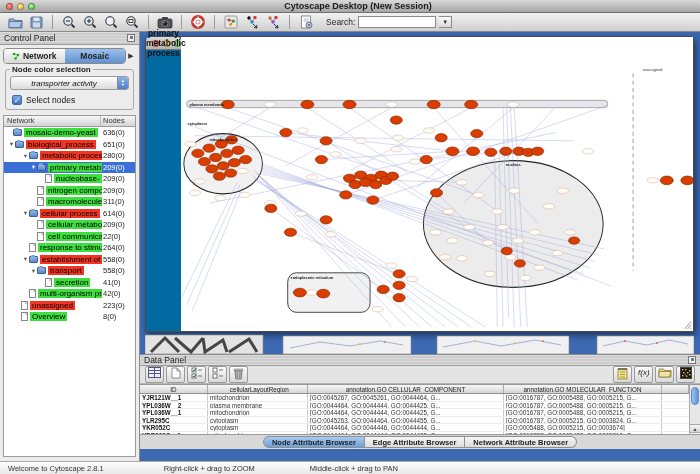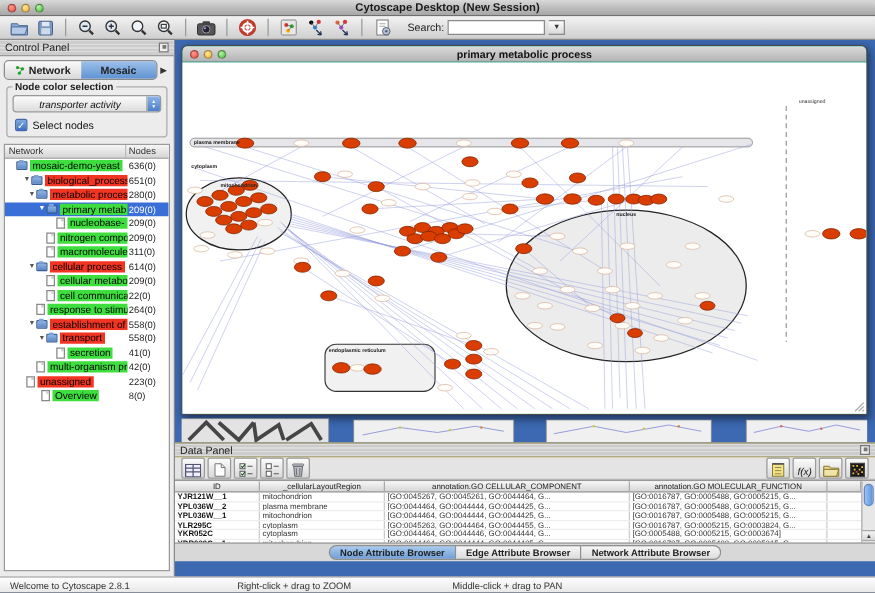--- a/index.html
+++ b/index.html
@@ -62,31 +62,31 @@
   .file-ic:before{content:"";position:absolute;right:0;top:0;width:2px;height:2px;background:#ccc;}
   .chip{font-size:8px;color:#000;padding:0 2px;overflow:hidden;max-width:86px;text-overflow:clip;}
   .chip.green{background:#3ede3e;}
   .chip.red{background:#f23522;}
   .tcount{margin-left:auto;flex:none;width:33px;font-size:7.5px;color:#222;text-align:left;padding-left:1px;overflow:hidden;}
   .trow.selected .tcount{color:#fff;}
 
   
   .right{flex:1;display:flex;flex-direction:column;background:#3c69b2;}
   .desktop{height:322px;position:relative;padding:4px 6px 0 5px;}
-  .inner-window{height:296px;border:1px solid #4a4a4a;border-radius:5px 5px 0 0;box-shadow:2px 3px 7px rgba(0,0,0,.5);display:flex;flex-direction:column;background:#5eead4;}
+  .inner-window{height:296px;border:1px solid #4a4a4a;border-radius:5px 5px 0 0;box-shadow:2px 3px 7px rgba(0,0,0,.5);display:flex;flex-direction:row;background:#0369a1;}
   .inner-titlebar{height:13px;background:linear-gradient(#dadada,#b4b4b4);border-bottom:1px solid #777;border-radius:4px 4px 0 0;display:flex;align-items:center;position:relative;}
   .inner-titlebar .title{position:absolute;left:0;right:0;text-align:center;font-size:8.5px;font-weight:bold;color:#111;}
   .canvas{flex:1;background:#fff;overflow:hidden;}
   .canvas svg{display:block;width:100%;height:100%;}
   .bg-strip{height:22px;overflow:hidden;}
 
   
   .data-panel{height:80px;background:#fde047;border-top:1px solid #8a8a8a;display:flex;flex-direction:column;}
   .dp-toolbar{height:24px;display:flex;align-items:center;padding:0 5px;gap:2px;background:#e4e4e4;border-bottom:1px solid #b5b5b5;}
-  .dbtn{width:19px;height:17px;border:1px solid #9a9a9a;border-radius:2px;background:linear-gradient(#fbfbfb,#d9d9d9);display:flex;align-items:flex-end;justify-content:center;}
+  .dbtn{width:19px;height:17px;border:1px solid #9a9a9a;border-radius:2px;background:linear-gradient(#fbfbfb,#d9d9d9);display:flex;align-items:flex-start;justify-content:center;}
   .dp-spacer{flex:1;}
   .dtable{flex:1;display:flex;background:#fff;border-top:1px solid #999;}
   .grid{flex:1;overflow:hidden;}
   .grow{display:flex;height:7.6px;border-bottom:0.5px solid #ededed;}
   .grow.hd{height:9px;background:linear-gradient(#f7f7f7,#d6d6d6);border-bottom:1px solid #8f8f8f;}
   .gcell{overflow:hidden;white-space:nowrap;font-size:6.3px;color:#333;padding:0 2px;border-right:1px solid #ccc;line-height:7.6px;}
   .grow.hd .gcell{font-size:6.3px;color:#222;text-align:center;line-height:9px;border-right:1px solid #aaa;}
   .c-id{width:68px;font-weight:bold;color:#111;}
   .grow.hd .c-id{font-weight:normal;}
   .c-region{width:100px;}
@@ -99,21 +99,21 @@
   .varr{height:8px;font-size:5px;color:#444;text-align:center;line-height:8px;background:linear-gradient(#f5f5f5,#d5d5d5);border-top:1px solid #aaa;}
 
   
   .bottom-tabs{height:15px;background:#d8d8d8;border-top:1px solid #9a9a9a;display:flex;align-items:center;justify-content:center;gap:0;}
   .btab{height:12px;padding:0 8px;font-size:7.5px;font-weight:bold;color:#222;background:linear-gradient(#f6f6f6,#dcdcdc);border:1px solid #8f8f8f;border-left:none;display:flex;align-items:center;}
   .btab:first-child{border-left:1px solid #8f8f8f;border-radius:6px 0 0 6px;}
   .btab:last-child{border-radius:0 6px 6px 0;}
   .btab.active{background:linear-gradient(#a9cbf0,#6f9fd8);}
 
   
-  .statusbar{height:13px;background:linear-gradient(#fdfdfd,#e8e8e8);border-top:1px solid #aaa;display:flex;align-items:center;font-size:7.5px;color:#333;gap:26px;}
+  .statusbar{height:13px;background:linear-gradient(#fdfdfd,#e8e8e8);border-top:1px solid #aaa;display:flex;align-items:center;font-size:7.5px;color:#333;}
   .statusbar span{margin-left:8px;}
   .statusbar .s2{margin-left:60px;}
   .statusbar .s3{margin-left:55px;}
 </style>
 </head>
 <body>
 
 <div class="app">
 
   <div class="titlebar">
@@ -281,21 +281,21 @@
           <div class="c1">Network</div>
           <div class="c2">Nodes</div>
         </div>
         <div class="tree-body" id="tree-body">
             <div class="trow" style="padding-left: 2px;">
               <span class="twist"></span>
               <span class="fold-ic"></span>
               <span class="chip green">mosaic-demo-yeast</span>
               <span class="tcount">636(0)</span>
             </div>
-            <div class="trow" style="padding-left: 14px;">
+            <div class="trow" style="padding-left: 4px;">
               <span class="twist">▼</span>
               <span class="fold-ic"></span>
               <span class="chip red">biological_process</span>
               <span class="tcount">651(0)</span>
             </div>
             <div class="trow" style="padding-left: 18px;">
               <span class="twist">▼</span>
               <span class="fold-ic"></span>
               <span class="chip red">metabolic process</span>
               <span class="tcount">280(0)</span>
@@ -371,21 +371,21 @@
               <span class="file-ic"></span>
               <span class="chip green">multi-organism pro</span>
               <span class="tcount">42(0)</span>
             </div>
             <div class="trow" style="padding-left: 10px;">
               <span class="twist"></span>
               <span class="file-ic"></span>
               <span class="chip red">unassigned</span>
               <span class="tcount">223(0)</span>
             </div>
-            <div class="trow" style="padding-left: 22px;">
+            <div class="trow" style="padding-left: 10px;">
               <span class="twist"></span>
               <span class="file-ic"></span>
               <span class="chip green">Overview</span>
               <span class="tcount">8(0)</span>
             </div>
           </div>
       </div>
     </div>
 
     <div class="right">

